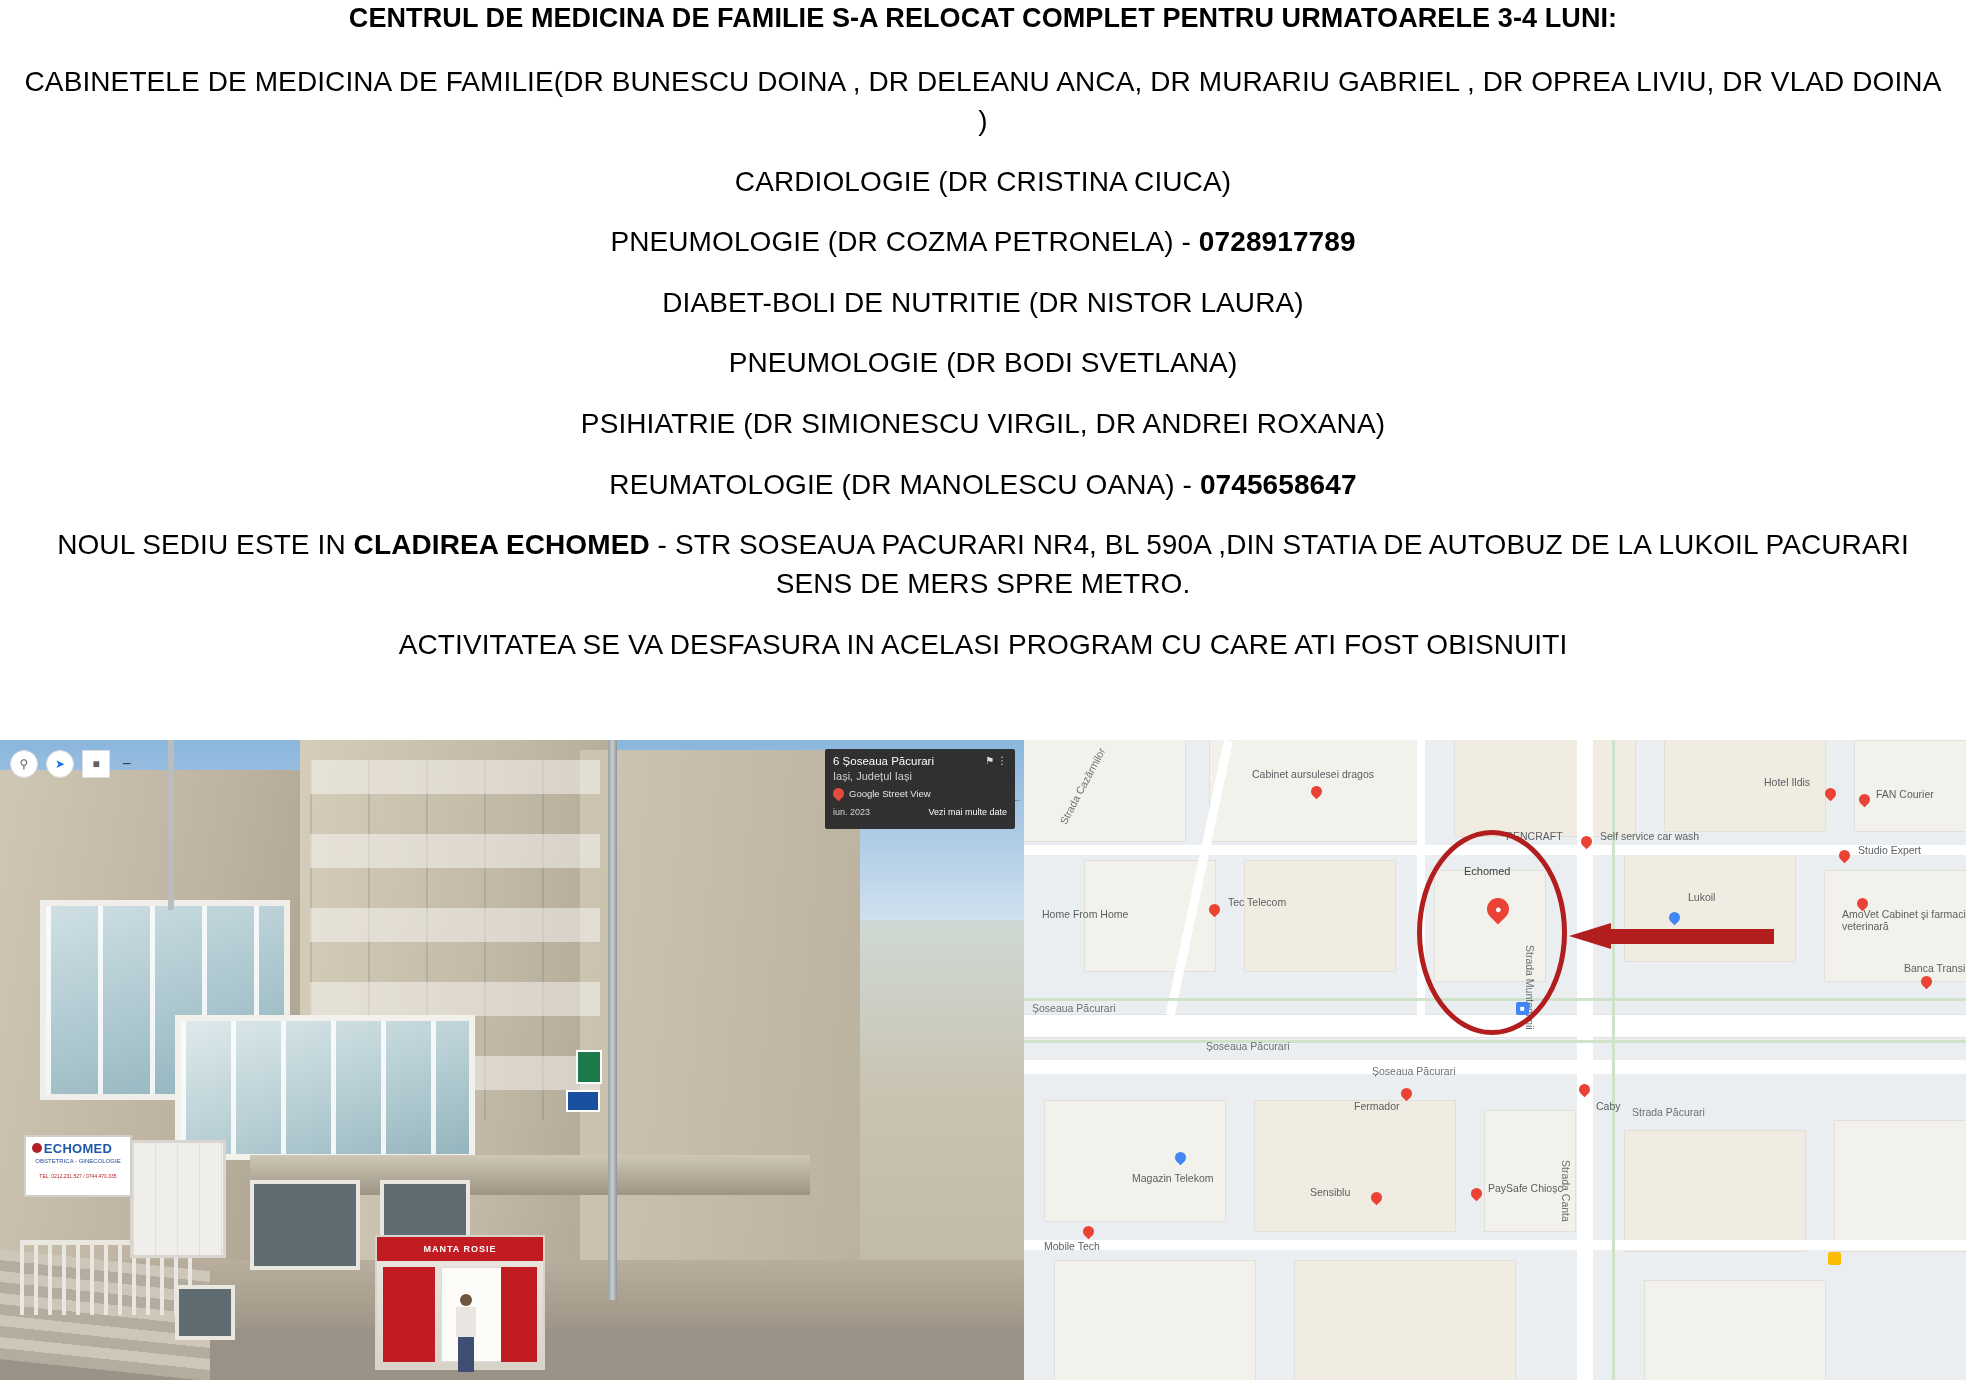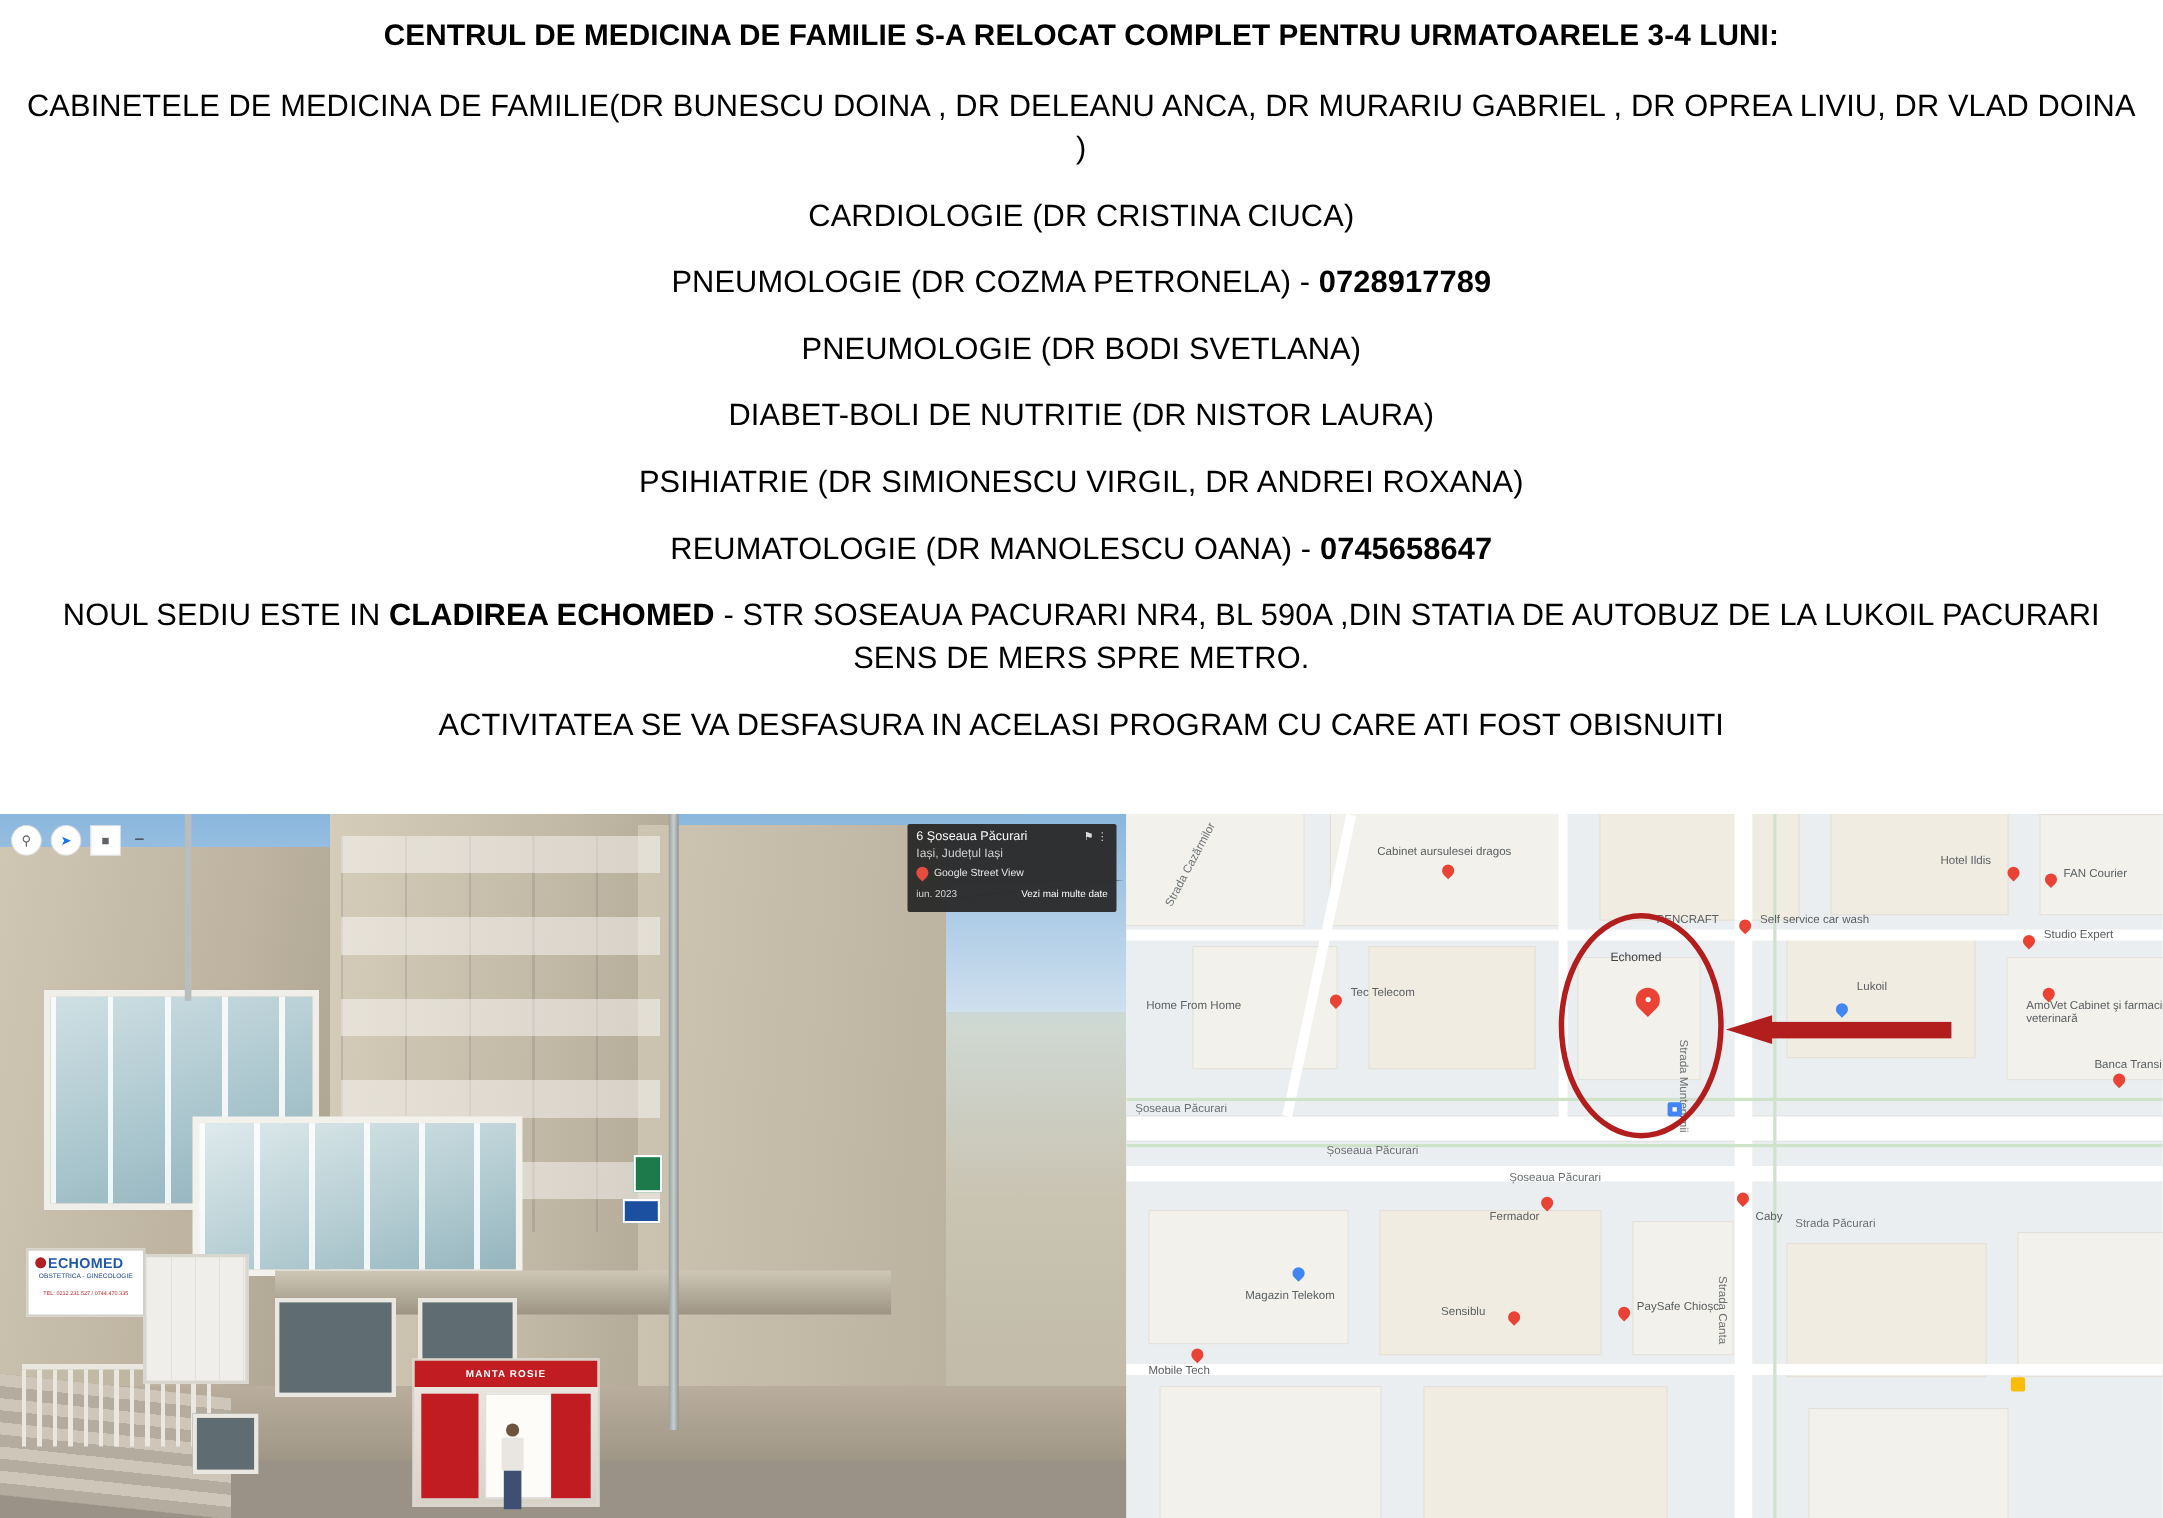--- a/index.html
+++ b/index.html
@@ -24,21 +24,20 @@
     box-sizing: border-box;
   }
   .line {
     text-align: center;
     font-size: 28px;
     line-height: 1.38;
     margin: 0 0 22px 0;
     letter-spacing: 0.1px;
   }
   .line.first {
-    padding-top: 14px;
     font-size: 27px;
     margin-bottom: 26px;
   }
   .b { font-weight: bold; }
   .line .lead { font-weight: normal; }
 
   
   .media-row {
     position: absolute;
     left: 0;
@@ -300,25 +299,25 @@
 
     <p class="line">
       <span class="lead">CARDIOLOGIE</span><span> (DR CRISTINA CIUCA)</span>
     </p>
 
     <p class="line">
       <span class="lead">PNEUMOLOGIE</span><span> (DR COZMA PETRONELA) - </span><span class="b">0728917789</span>
     </p>
 
     <p class="line">
+      <span class="lead">DIABET-BOLI DE NUTRITIE</span><span> (DR NISTOR LAURA)</span>
+    </p>
+
+    <p class="line">
       <span class="lead">PNEUMOLOGIE</span><span> (DR BODI SVETLANA)</span>
-    </p>
-
-    <p class="line">
-      <span class="lead">DIABET-BOLI DE NUTRITIE</span><span> (DR NISTOR LAURA)</span>
     </p>
 
     <p class="line">
       <span class="lead">PSIHIATRIE</span><span> (DR SIMIONESCU VIRGIL, DR ANDREI ROXANA)</span>
     </p>
 
     <p class="line">
       <span class="lead">REUMATOLOGIE (</span><span>DR MANOLESCU OANA) - </span><span class="b">0745658647</span>
     </p>
 

